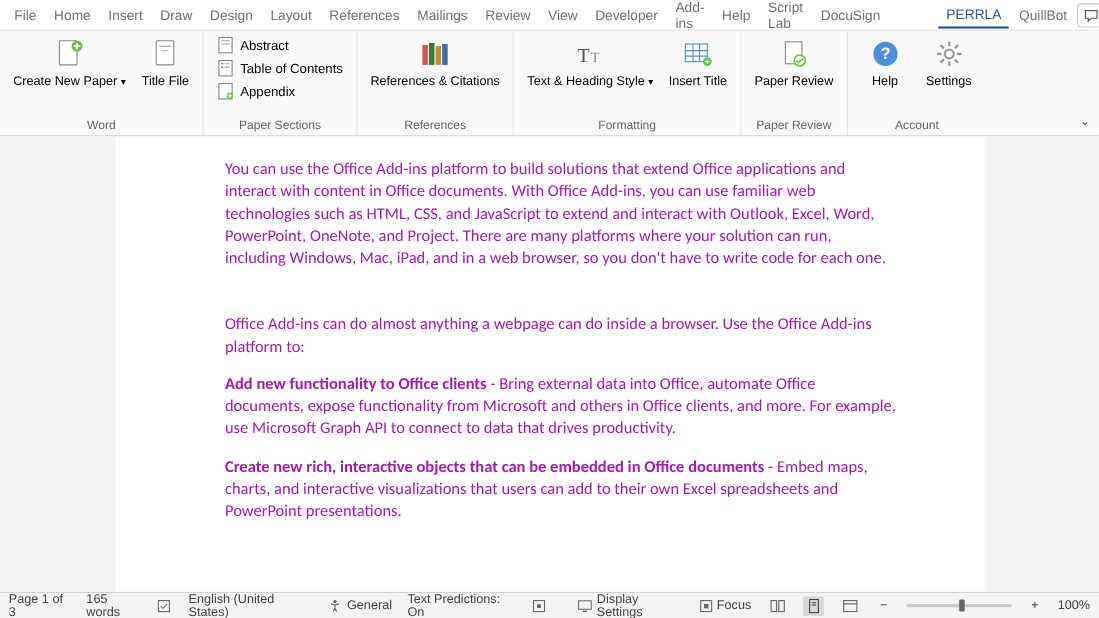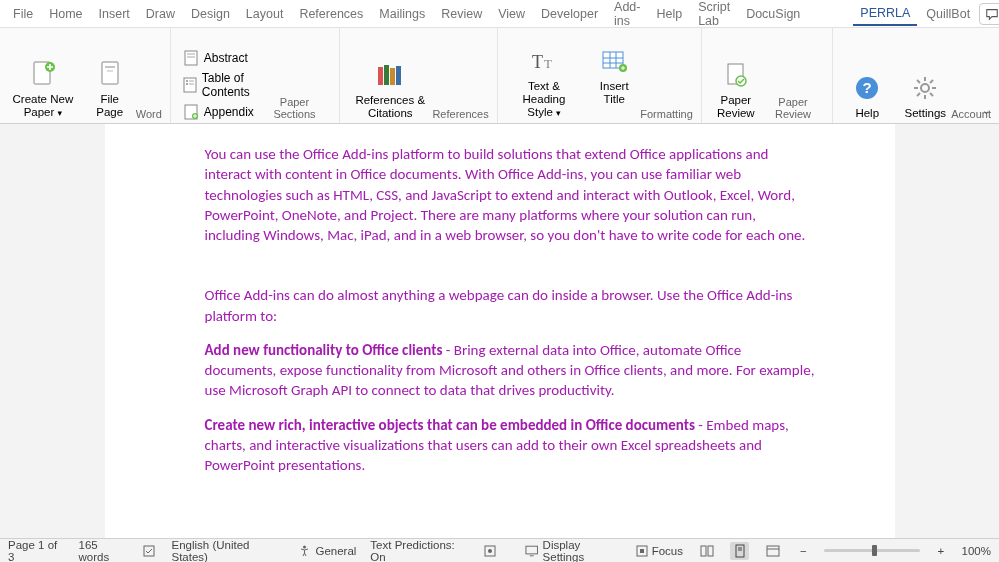--- a/index.html
+++ b/index.html
@@ -7,21 +7,21 @@
 
 
 .tabs { display: flex; align-items: center; height: 28px; border-bottom: 1px solid #e1e1e1; padding: 0 6px; gap: 2px; background: #fff; }
 .tab { padding: 4px 7px; font-size: 12.5px; color: #737373; cursor: pointer; }
 .tab.active { color: #2b579a; border-bottom: 2px solid #2b579a; margin-left: 44px; }
 .tabs-right { margin-left: auto; display: flex; align-items: center; gap: 6px; }
 .btn-box { border: 1px solid #ccc; border-radius: 4px; padding: 2px 8px; display: flex; align-items: center; gap: 4px; height: 22px; }
 
 
 .ribbon { display: flex; height: 96px; background: #fafafa; border-bottom: 1px solid #d0d0d0; position: relative; }
-.group { display: flex; flex-direction: row; border-right: 1px solid #e5e5e5; padding: 3px 8px 1px; align-items: flex-end; }
+.group { display: flex; flex-direction: column; border-right: 1px solid #e5e5e5; padding: 3px 8px 1px; }
 .group-body { flex: 1; display: flex; align-items: flex-start; gap: 6px; }
 .group-label { text-align: center; font-size: 11px; color: #666; padding: 2px 0; }
 .big-btn { display: flex; flex-direction: column; align-items: center; justify-content: flex-start; gap: 3px; padding: 2px 4px; min-width: 52px; text-align: center; font-size: 11.5px; line-height: 13px; cursor: pointer; }
 .small-btn-stack { display: flex; flex-direction: column; gap: 1px; }
 .small-btn { display: flex; align-items: center; gap: 5px; font-size: 12px; padding: 2px 4px; cursor: pointer; }
 .icon-box { width: 32px; height: 32px; display: flex; align-items: center; justify-content: center; }
 .small-icon { width: 16px; height: 16px; display: inline-flex; align-items: center; justify-content: center; }
 .collapse-caret { position: absolute; right: 8px; bottom: 6px; cursor: pointer; color: #555; font-size: 11px; }
 
 
@@ -95,21 +95,21 @@
         <span><span>Create New Paper</span> <span style="font-size:9px;">▾</span></span>
       </div>
       <div class="big-btn">
         <div class="icon-box">
           <svg width="24" height="30" viewBox="0 0 24 30">
               <rect x="4" y="3" width="16" height="22" rx="1" fill="#fff" stroke="#888"></rect>
               <line x1="7" y1="8" x2="17" y2="8" stroke="#888"></line>
               <line x1="9" y1="12" x2="15" y2="12" stroke="#bbb"></line>
             </svg>
         </div>
-        <span>File Page</span>
+        <span>Title File</span>
       </div>
     </div>
     <div class="group-label">Word</div>
   </div>
 
   <div class="group">
     <div class="group-body">
       <div class="small-btn-stack">
         <div class="small-btn">
           <span class="small-icon">

